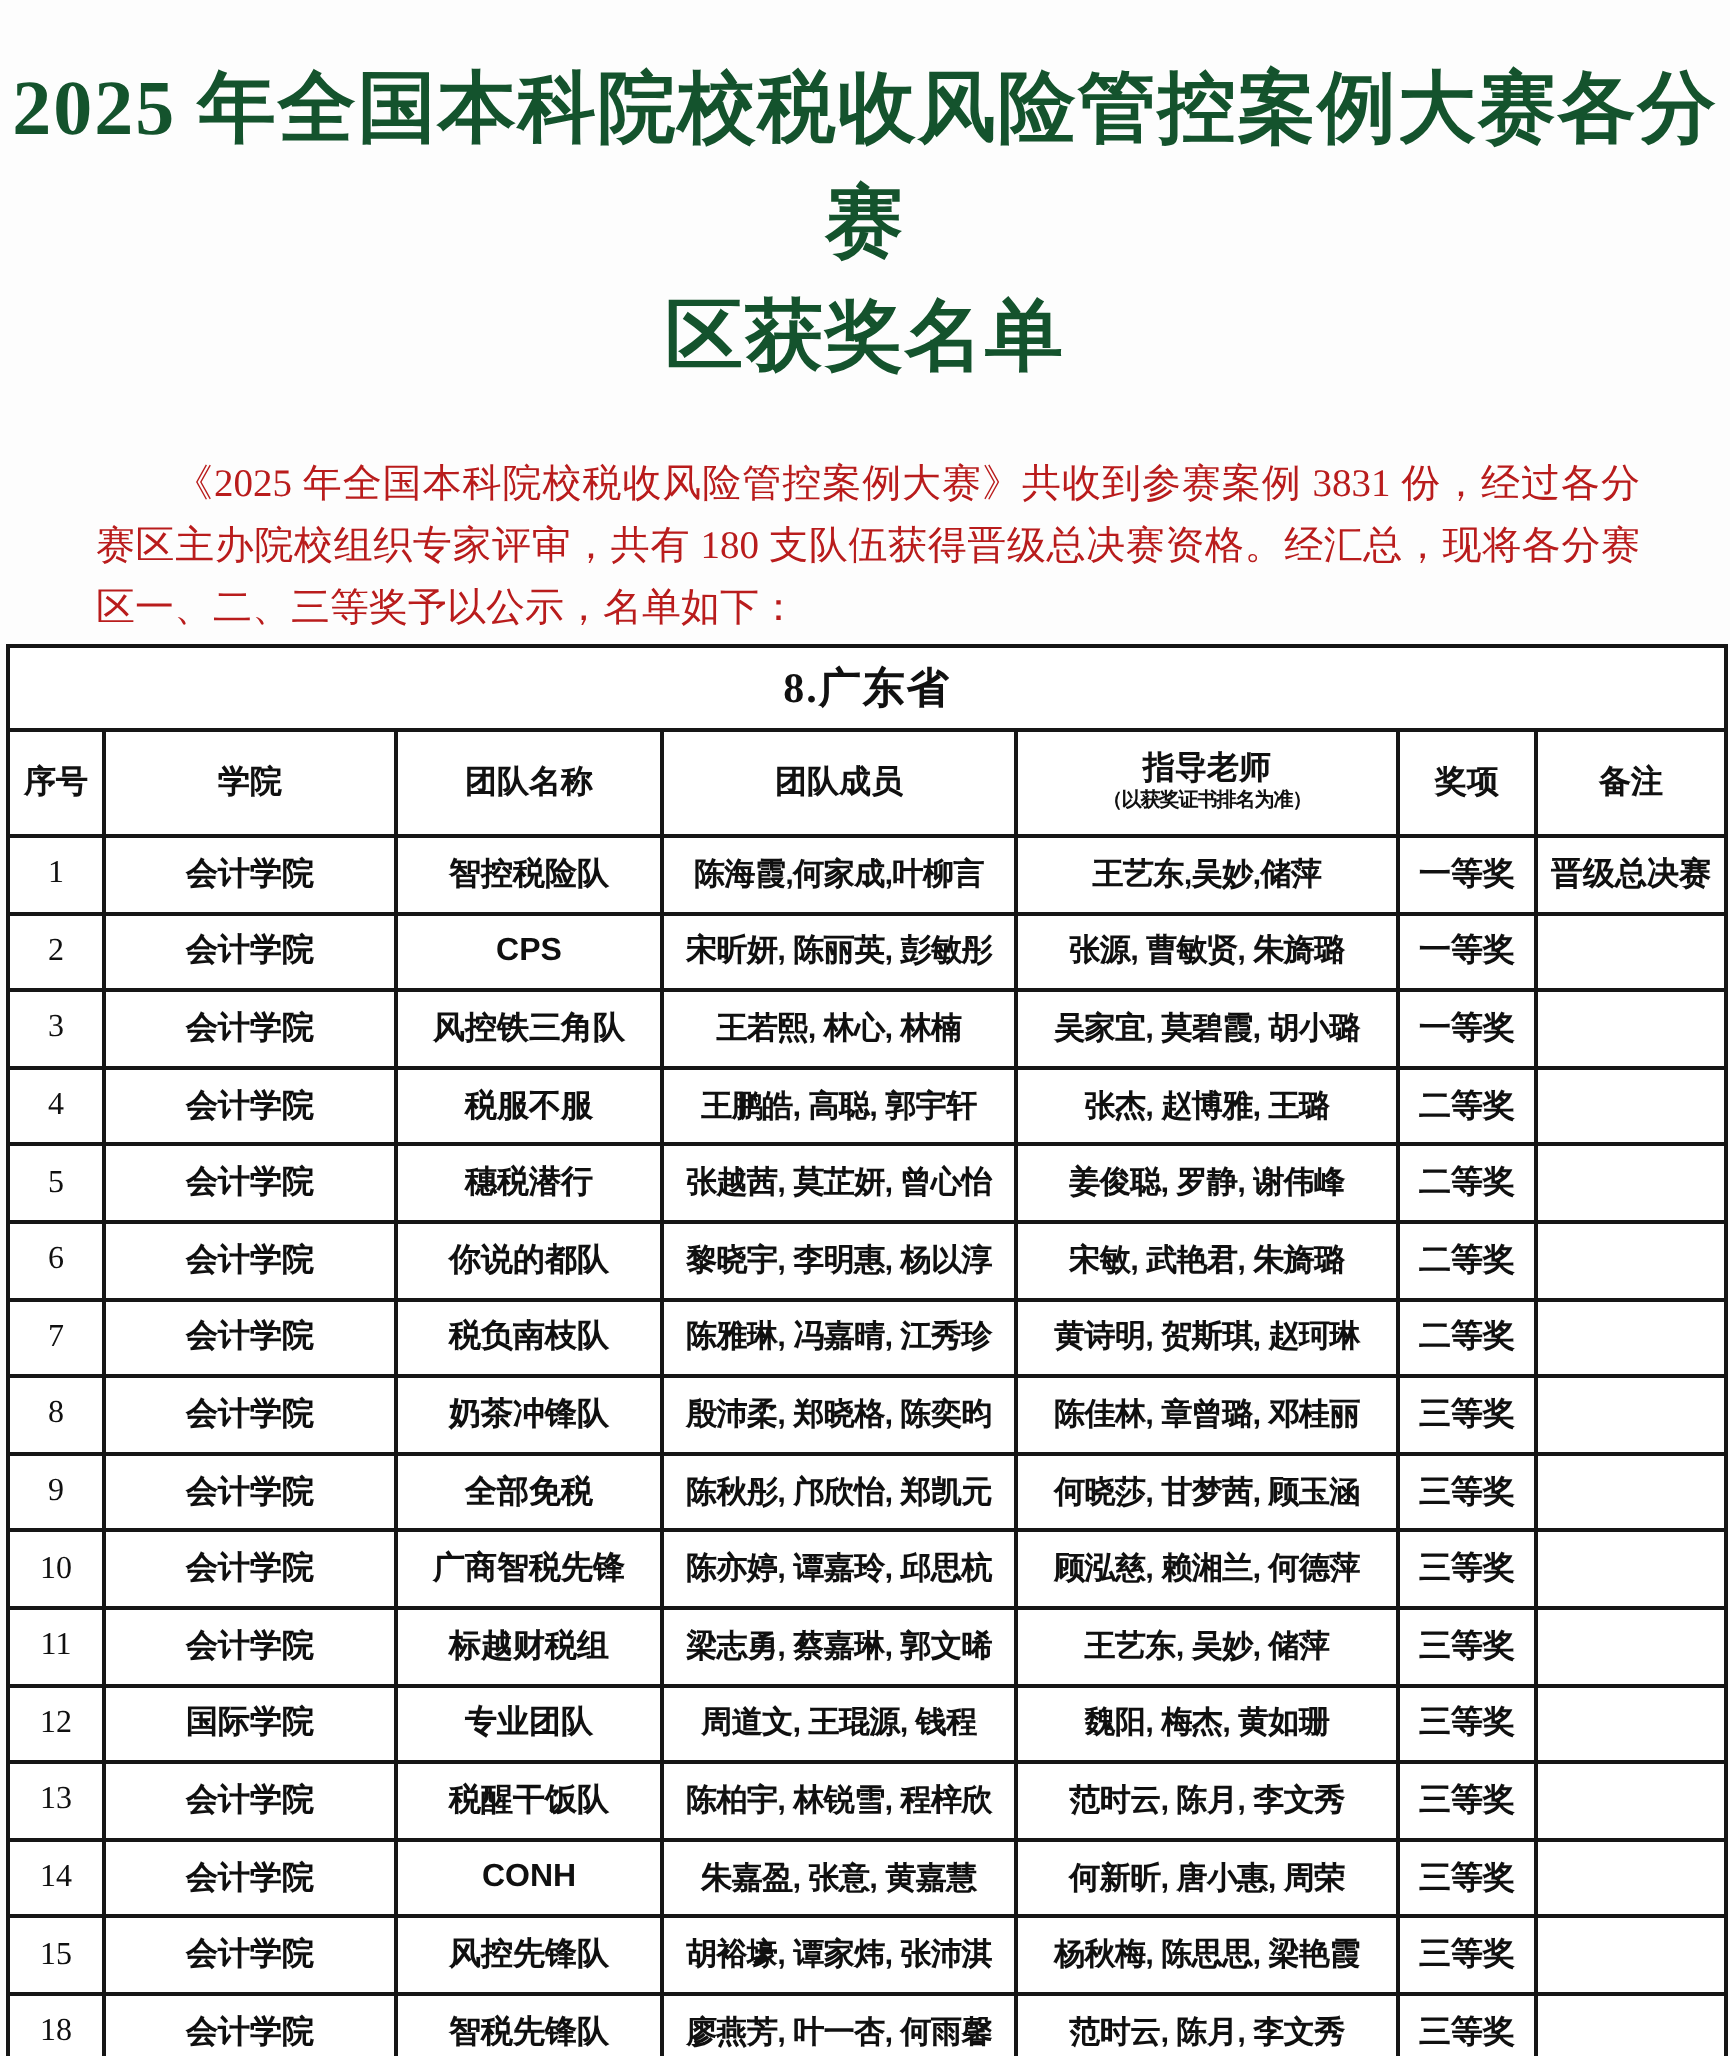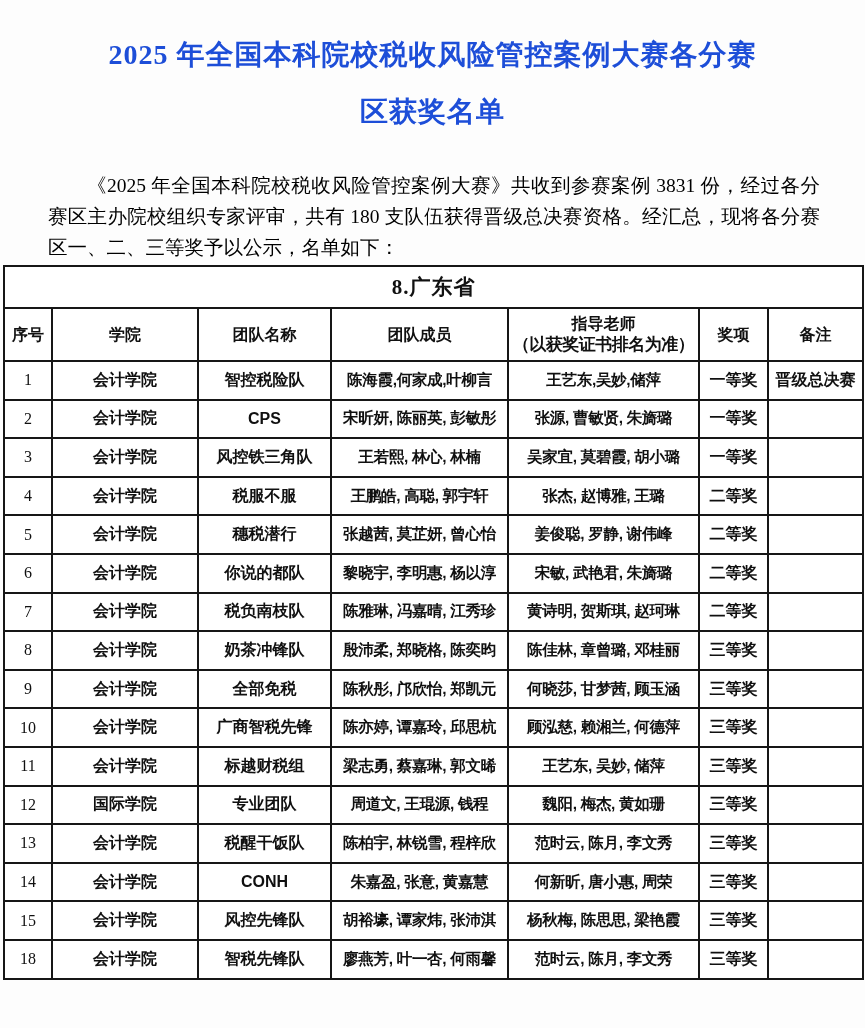--- a/index.html
+++ b/index.html
@@ -5,33 +5,33 @@
   html,body{margin:0;padding:0;}
   body{
     width:865px;height:1028px;overflow:hidden;
     background:#fdfdfd;color:#111;
     font-family:"Liberation Serif","DejaVu Serif",serif;
     position:relative;
   }
   .doc-title{
     margin:26px 6px 0;
     text-align:center;
-    font-size:28px;
+    font-size:39px;
     font-weight:bold;
     line-height:57px;
     letter-spacing:1px;
-    color:#1d4ed8;
+    color:#14532d;
   }
   .intro{
     margin:30px 45px 0 48px;
     font-size:19.5px;
     line-height:31px;
     text-align:justify;
     text-indent:2em;
-    color:#000000;
+    color:#b91c1c;
   }
   table.award{
     border-collapse:collapse;
     table-layout:fixed;
     width:859px;
     margin:2px 0 0 3px;
     background:#fff;
   }
   table.award td,table.award th{
     border:2px solid #161616;
@@ -50,21 +50,21 @@
   }
   tr.header-row th{
     height:51px;
     font-size:16px;
     font-weight:bold;
     font-family:"Liberation Sans","DejaVu Sans",sans-serif;
     line-height:1.25;
   }
   tr.header-row .sub{
     display:block;
-    font-size:17px;
+    font-size:10px;
     letter-spacing:-0.5px;
   }
   tr.data-row td{
     height:36.6px;
     font-size:16px;
     font-weight:600;
     font-family:"Liberation Sans","DejaVu Sans",sans-serif;
     color:#101010;
   }
   tr.data-row td.cell-no{

